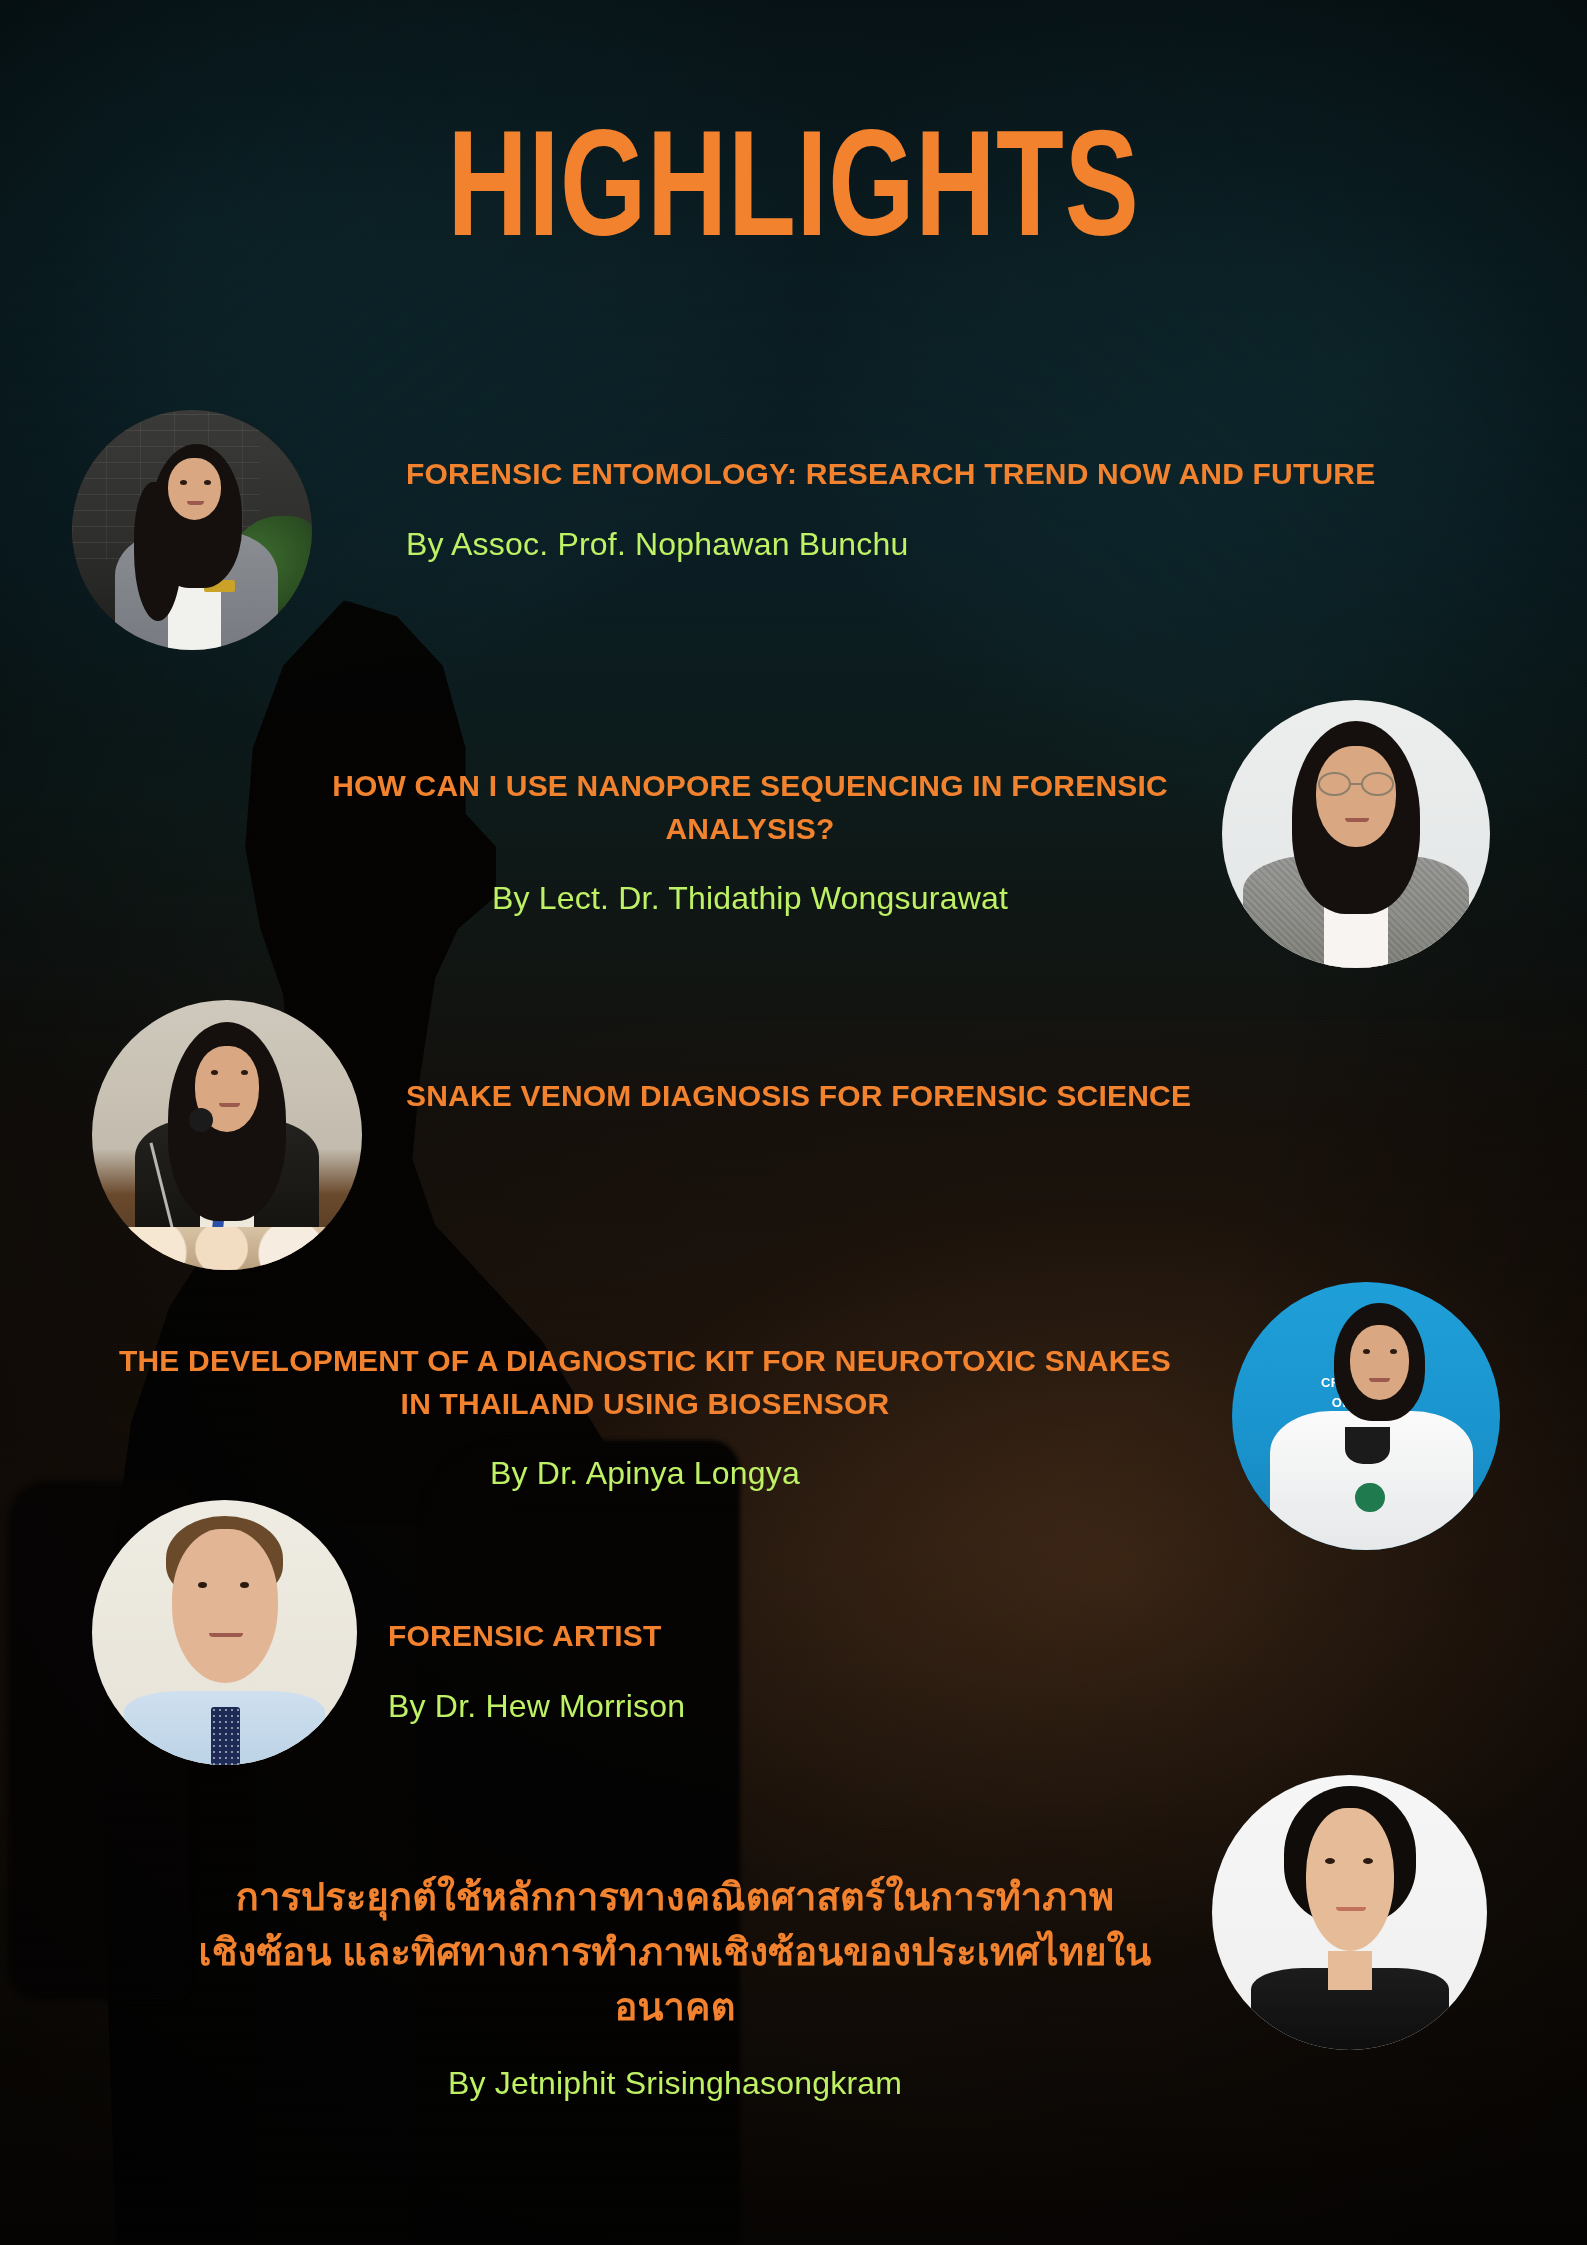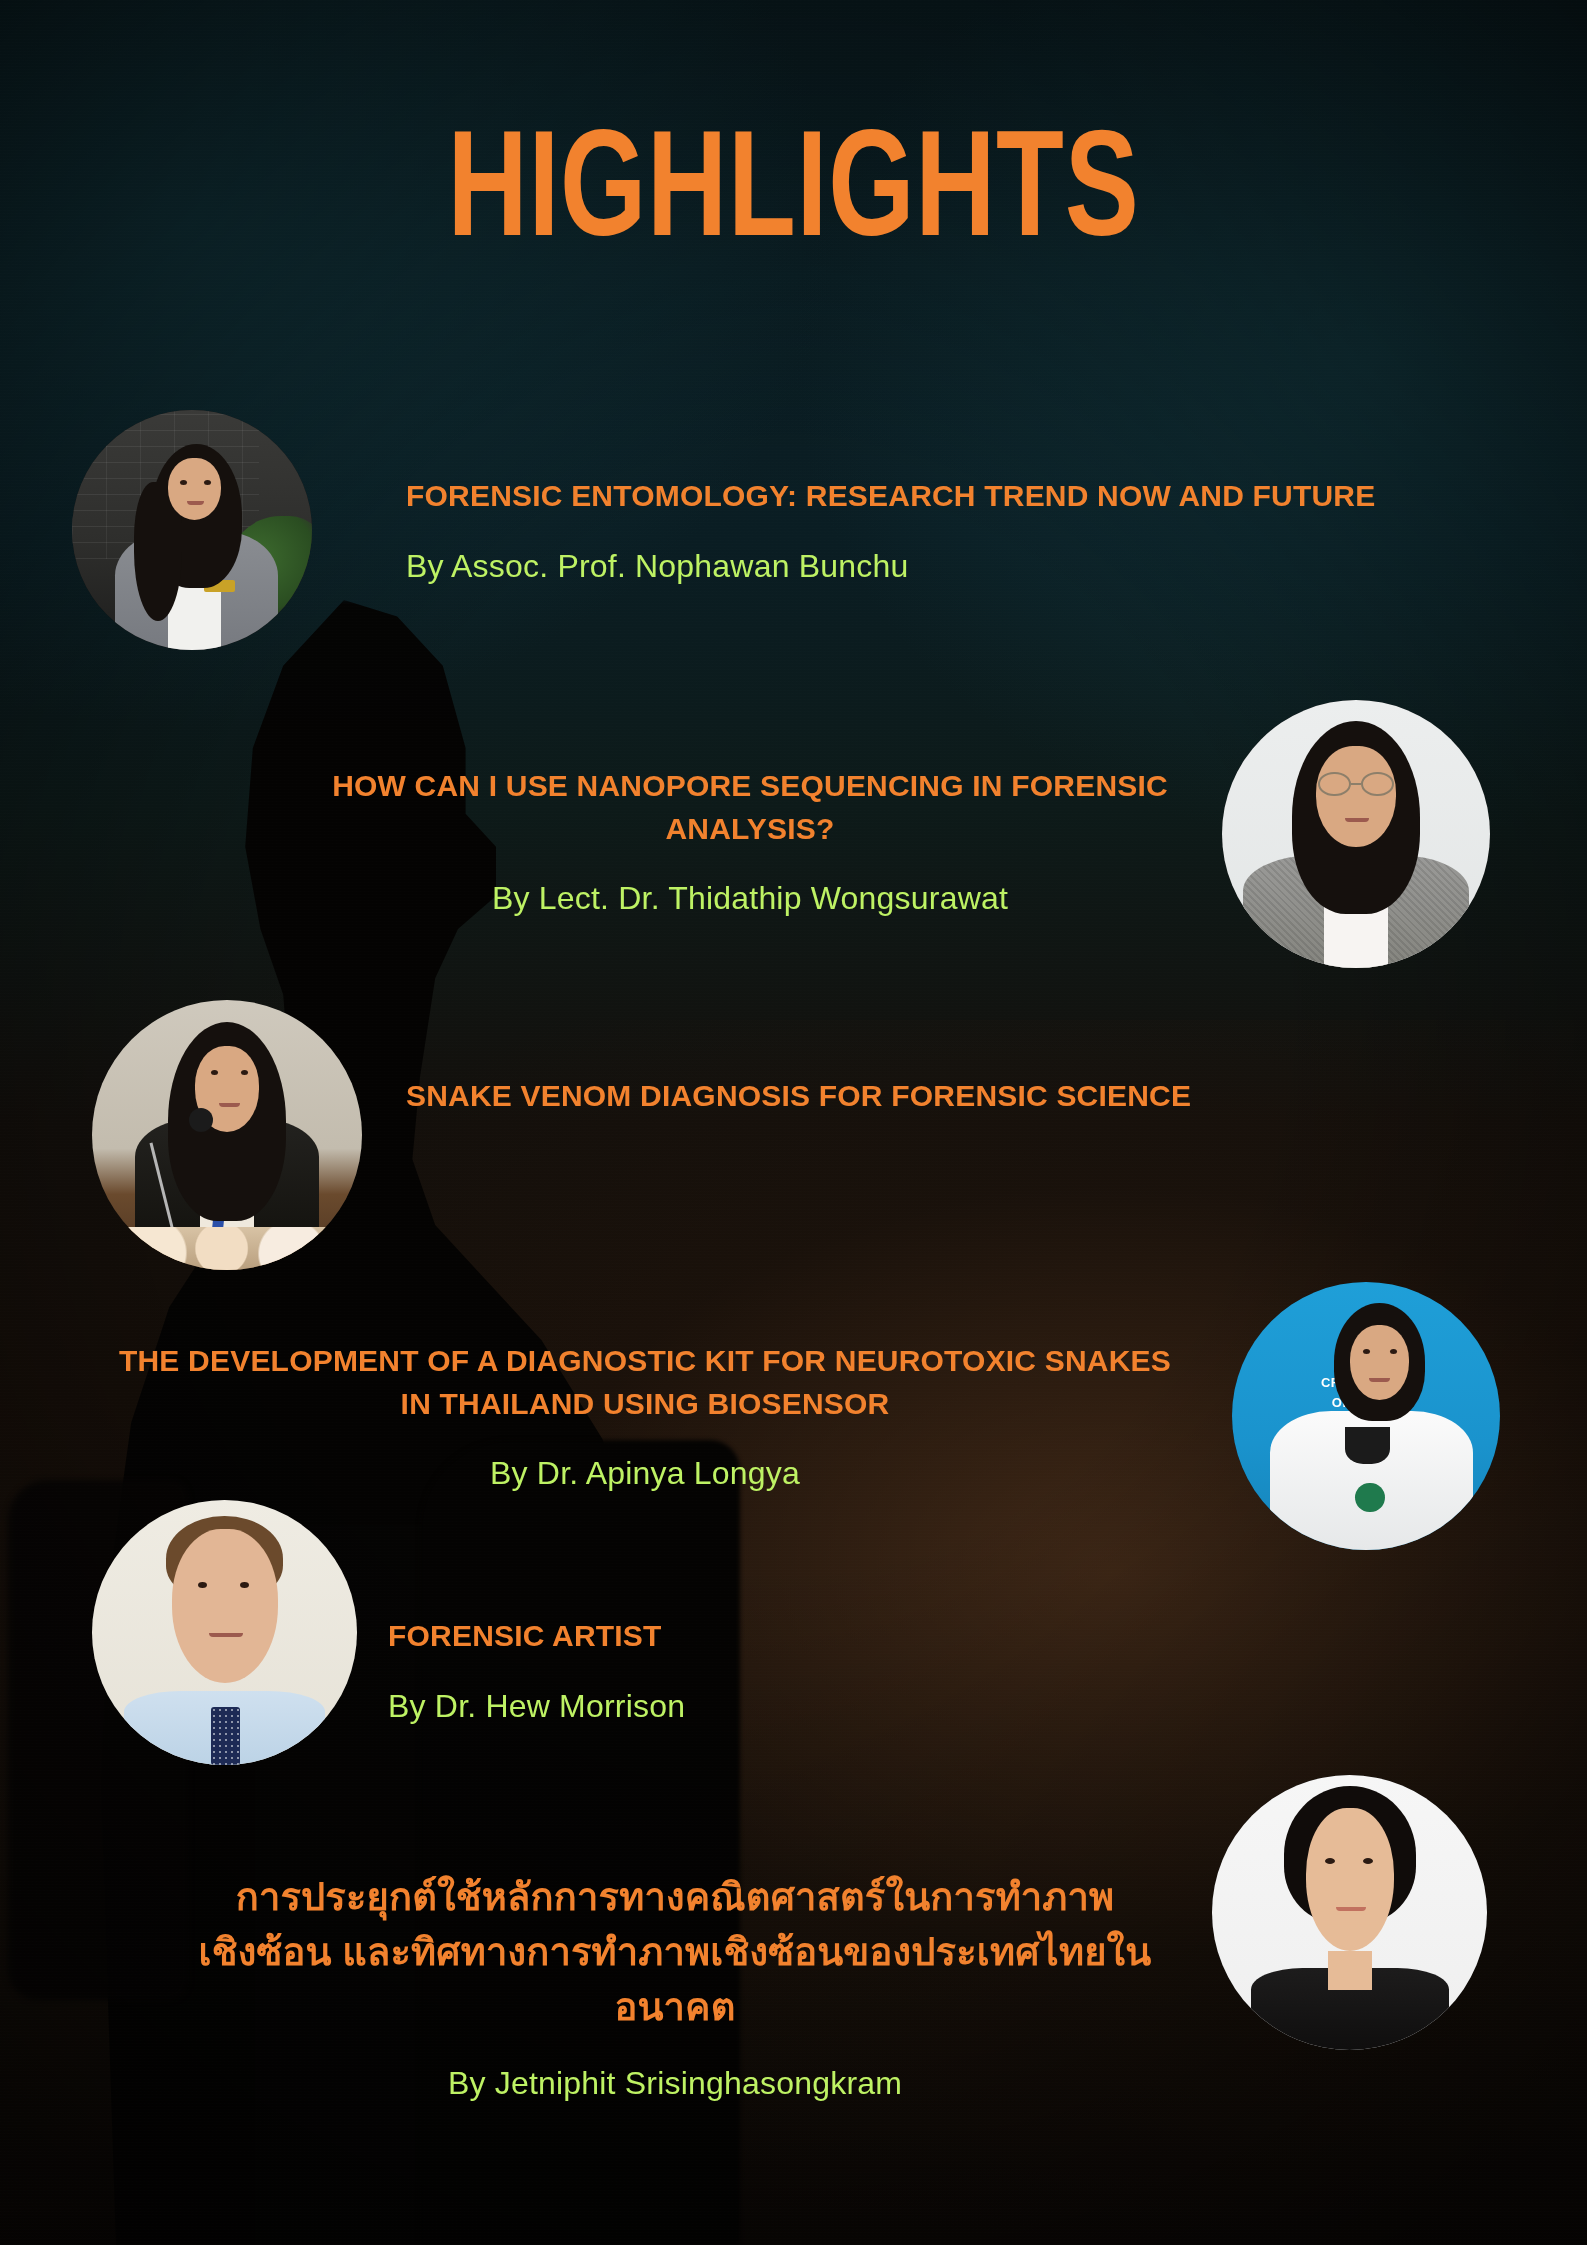--- a/index.html
+++ b/index.html
@@ -141,21 +141,21 @@
     font-weight: 400;
     font-size: 32px;
     line-height: 1.4;
     margin-top: 26px;
     letter-spacing: .2px;
   }
   .align-left   { text-align: left; }
   .align-right  { text-align: center; }
 
   
-  #entry-1 { left: 406px; top: 475px;  width: 1010px; }
+  #entry-1 { left: 406px; top: 453px;  width: 1010px; }
   #entry-2 { left: 300px; top: 765px;  width: 900px;  }
   #entry-3 { left: 406px; top: 1075px; width: 1010px; }
   #entry-4 { left: 110px; top: 1340px; width: 1070px; }
   #entry-5 { left: 388px; top: 1615px; width: 620px;  }
   #entry-6 { left: 170px; top: 1870px; width: 1010px; }
 
   
   .portrait {
     position: absolute;
     border-radius: 50%;

